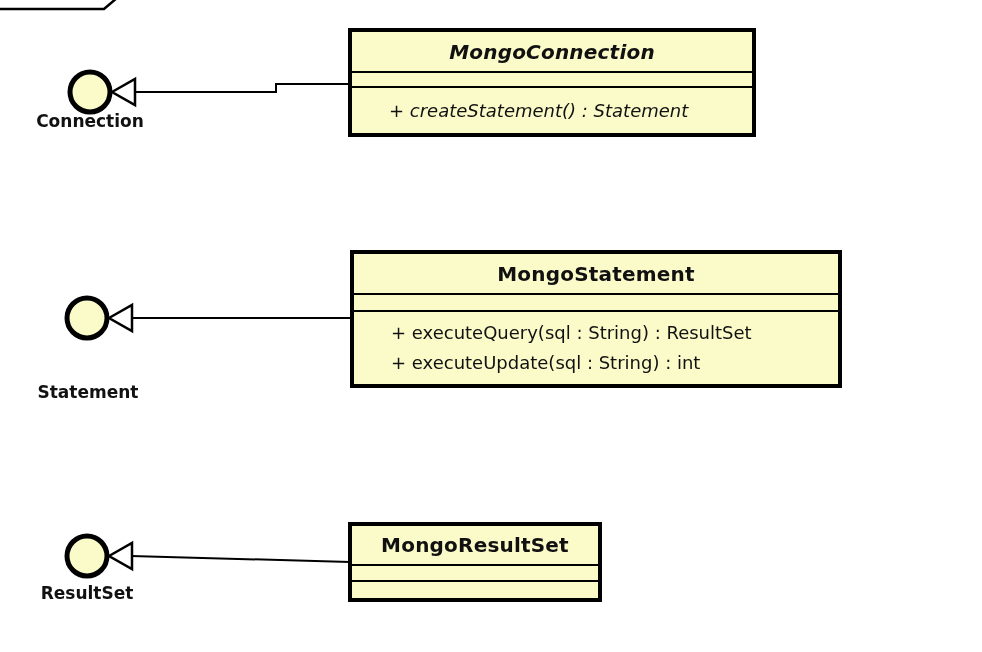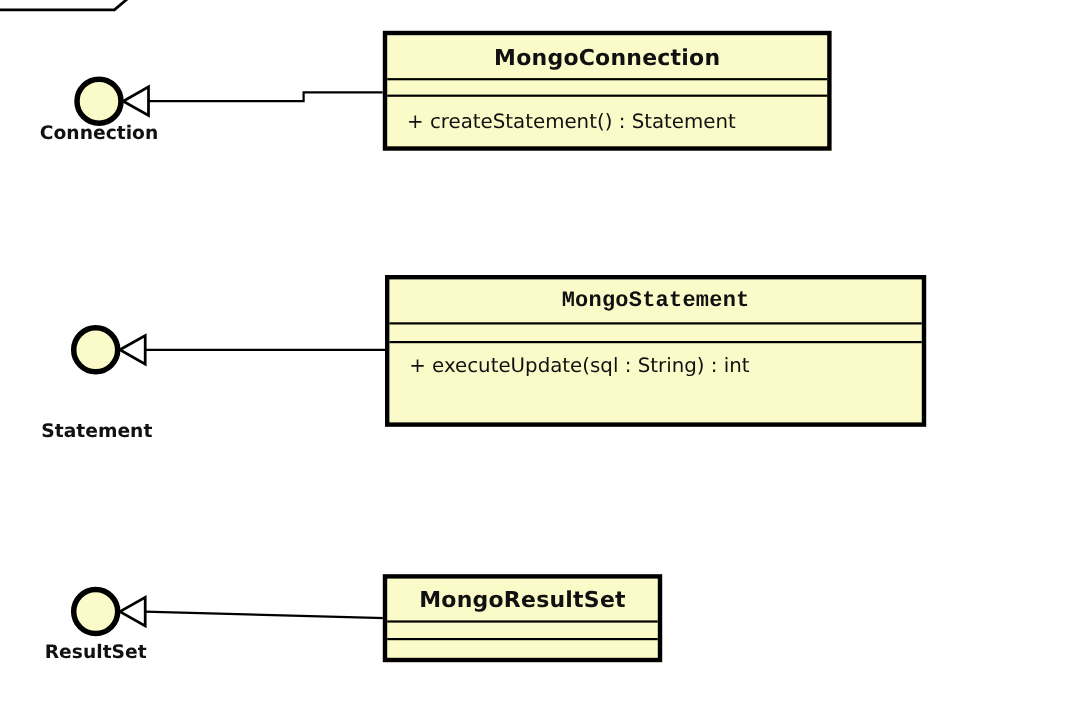--- a/index.html
+++ b/index.html
@@ -41,36 +41,37 @@
     border-bottom: 2px solid #000000;
     box-sizing: border-box;
   }
   .class-methods {
     box-sizing: border-box;
     font-size: 18px;
   }
   .method-line {
     padding-left: 18px;
     white-space: nowrap;
+    margin-left: 19px;
   }
   .iface-label {
     position: absolute;
     font-weight: bold;
     font-size: 17px;
     text-align: center;
     white-space: nowrap;
   }
   
-  #cls-connection { left: 348px; top: 28px; width: 408px; height: 109px; }
+  #cls-connection { left: 348px; top: 28px; width: 408px; height: 109px; font-style: italic; }
   #cls-connection .class-title   { height: 41px; }
   #cls-connection .class-attrs   { height: 15px; }
   #cls-connection .class-methods { height: 45px; display: flex; align-items: center; }
   
   #cls-statement { left: 350px; top: 250px; width: 492px; height: 138px; }
-  #cls-statement .class-title   { height: 41px; font-family: Liberation Mono, monospace; }
+  #cls-statement .class-title   { height: 41px; }
   #cls-statement .class-attrs   { height: 17px; }
   #cls-statement .class-methods { height: 72px; padding-top: 6px; line-height: 30px; }
   
   #cls-resultset { left: 348px; top: 522px; width: 254px; height: 80px; }
   #cls-resultset .class-title   { height: 40px; }
   #cls-resultset .class-attrs   { height: 16px; }
   #cls-resultset .class-methods { height: 16px; }
   
   #lbl-connection { left: 12px;  top: 111px; width: 156px; }
   #lbl-statement  { left: 20px;  top: 338px; width: 136px; margin-top: 44px; }
@@ -105,20 +106,21 @@
     <div class="class-attrs"></div>
     <div class="class-methods">
       <div class="method-line">+ createStatement() : Statement</div>
     </div>
   </div>
 
   <div class="class-box" id="cls-statement">
     <div class="class-title">MongoStatement</div>
     <div class="class-attrs"></div>
     <div class="class-methods">
+      <div class="method-line">+ executeQuery(sql : String) : ResultSet</div>
       <div class="method-line">+ executeUpdate(sql : String) : int</div>
     </div>
   </div>
 
   <div class="class-box" id="cls-resultset">
     <div class="class-title">MongoResultSet</div>
     <div class="class-attrs"></div>
     <div class="class-methods"></div>
   </div>
 

